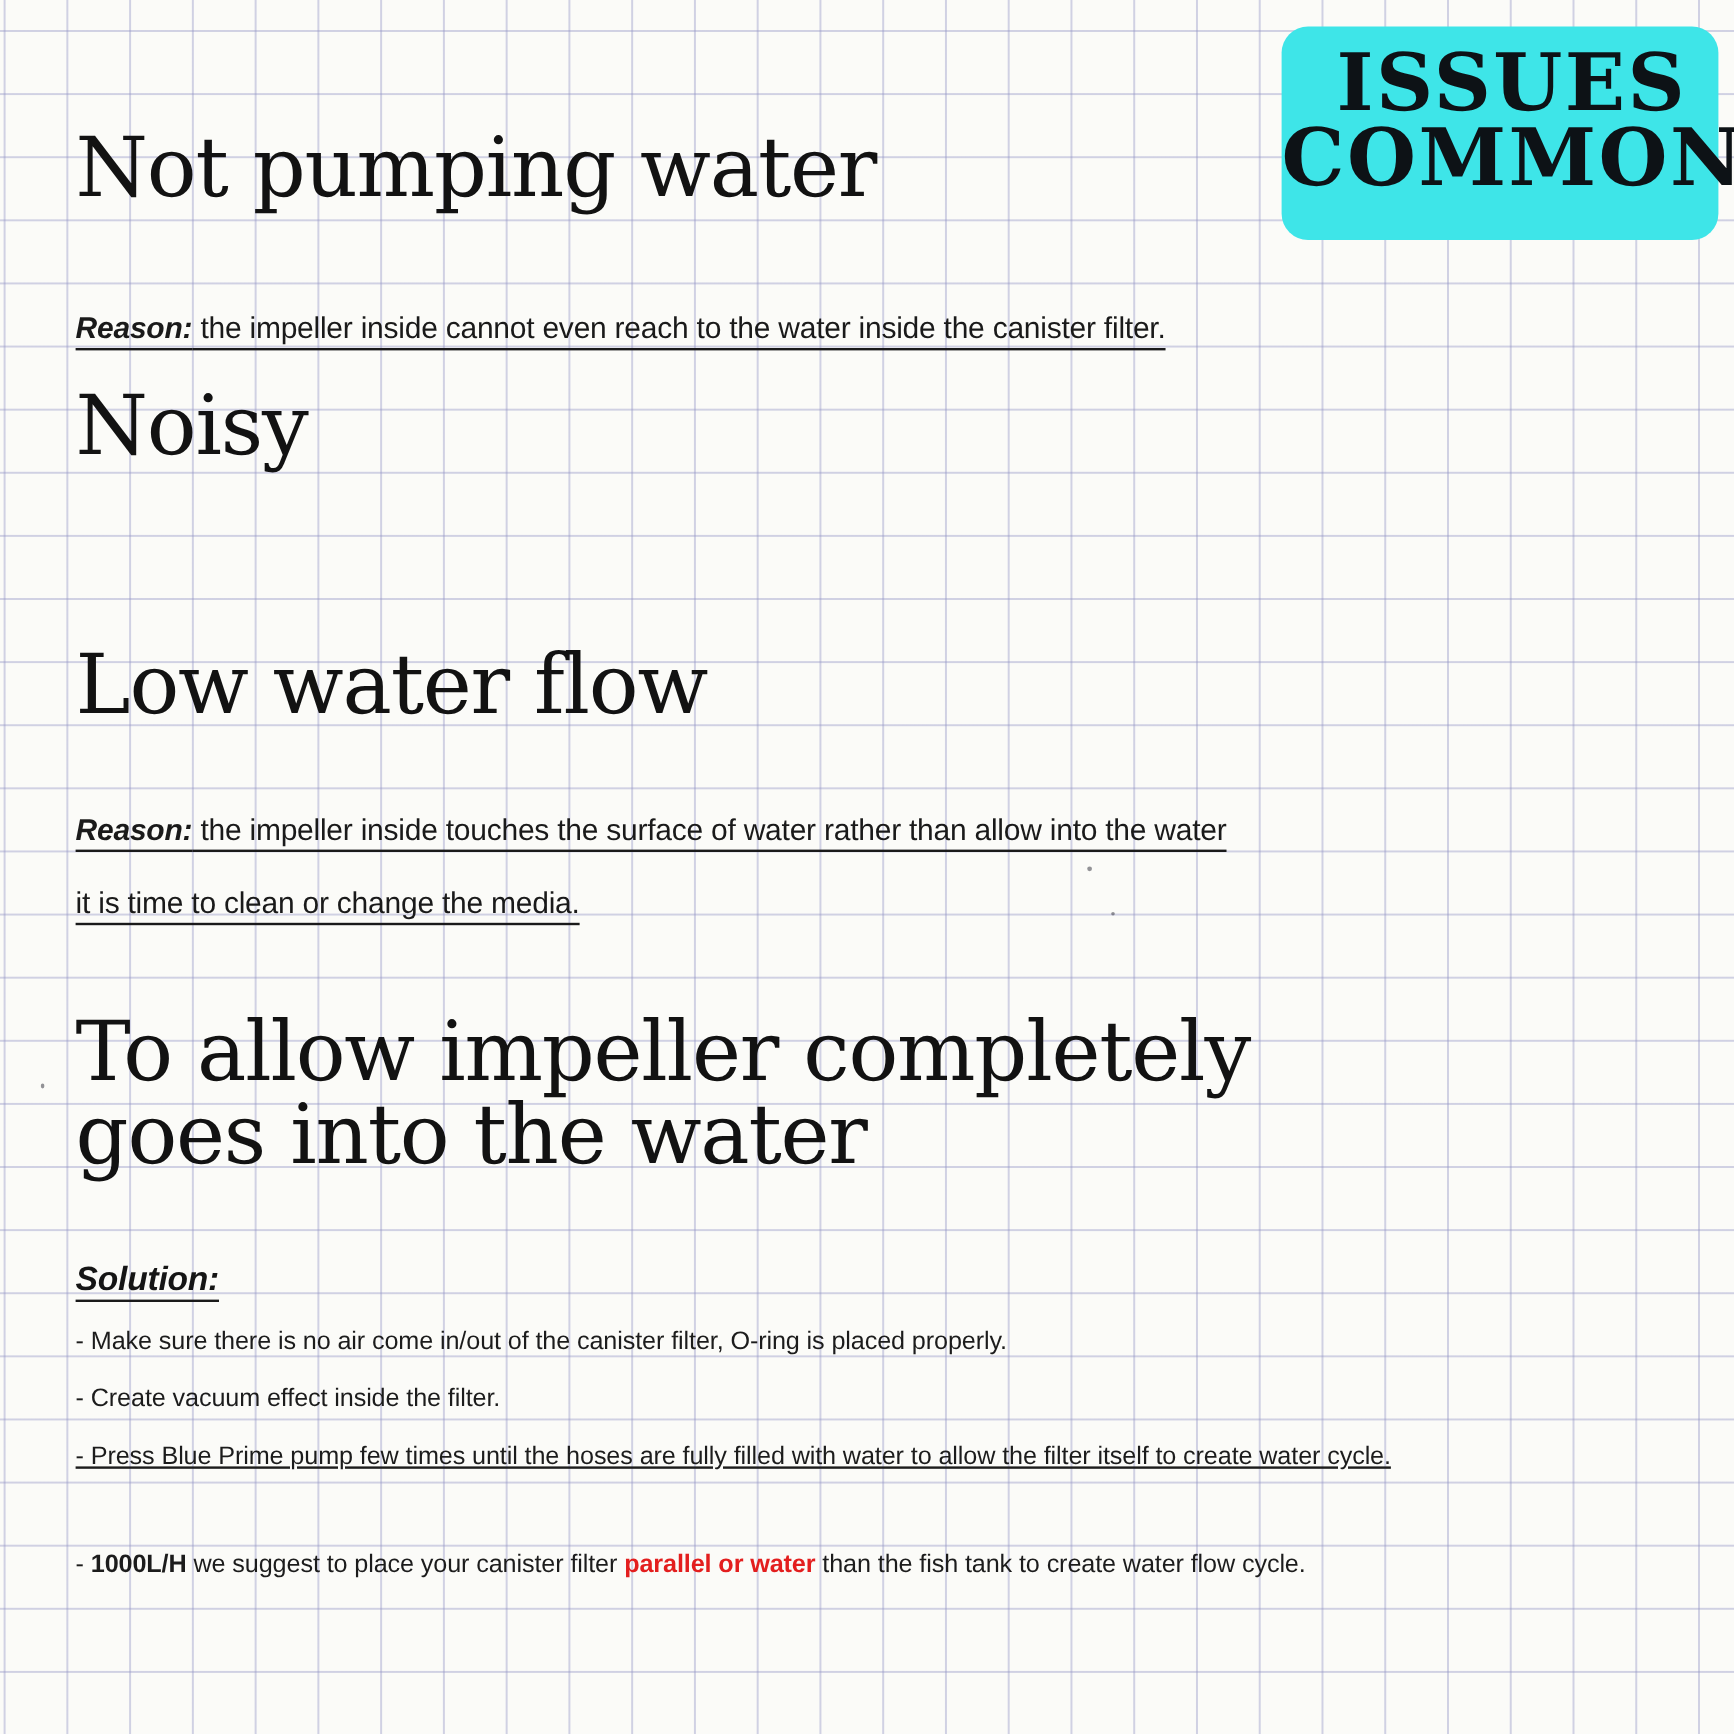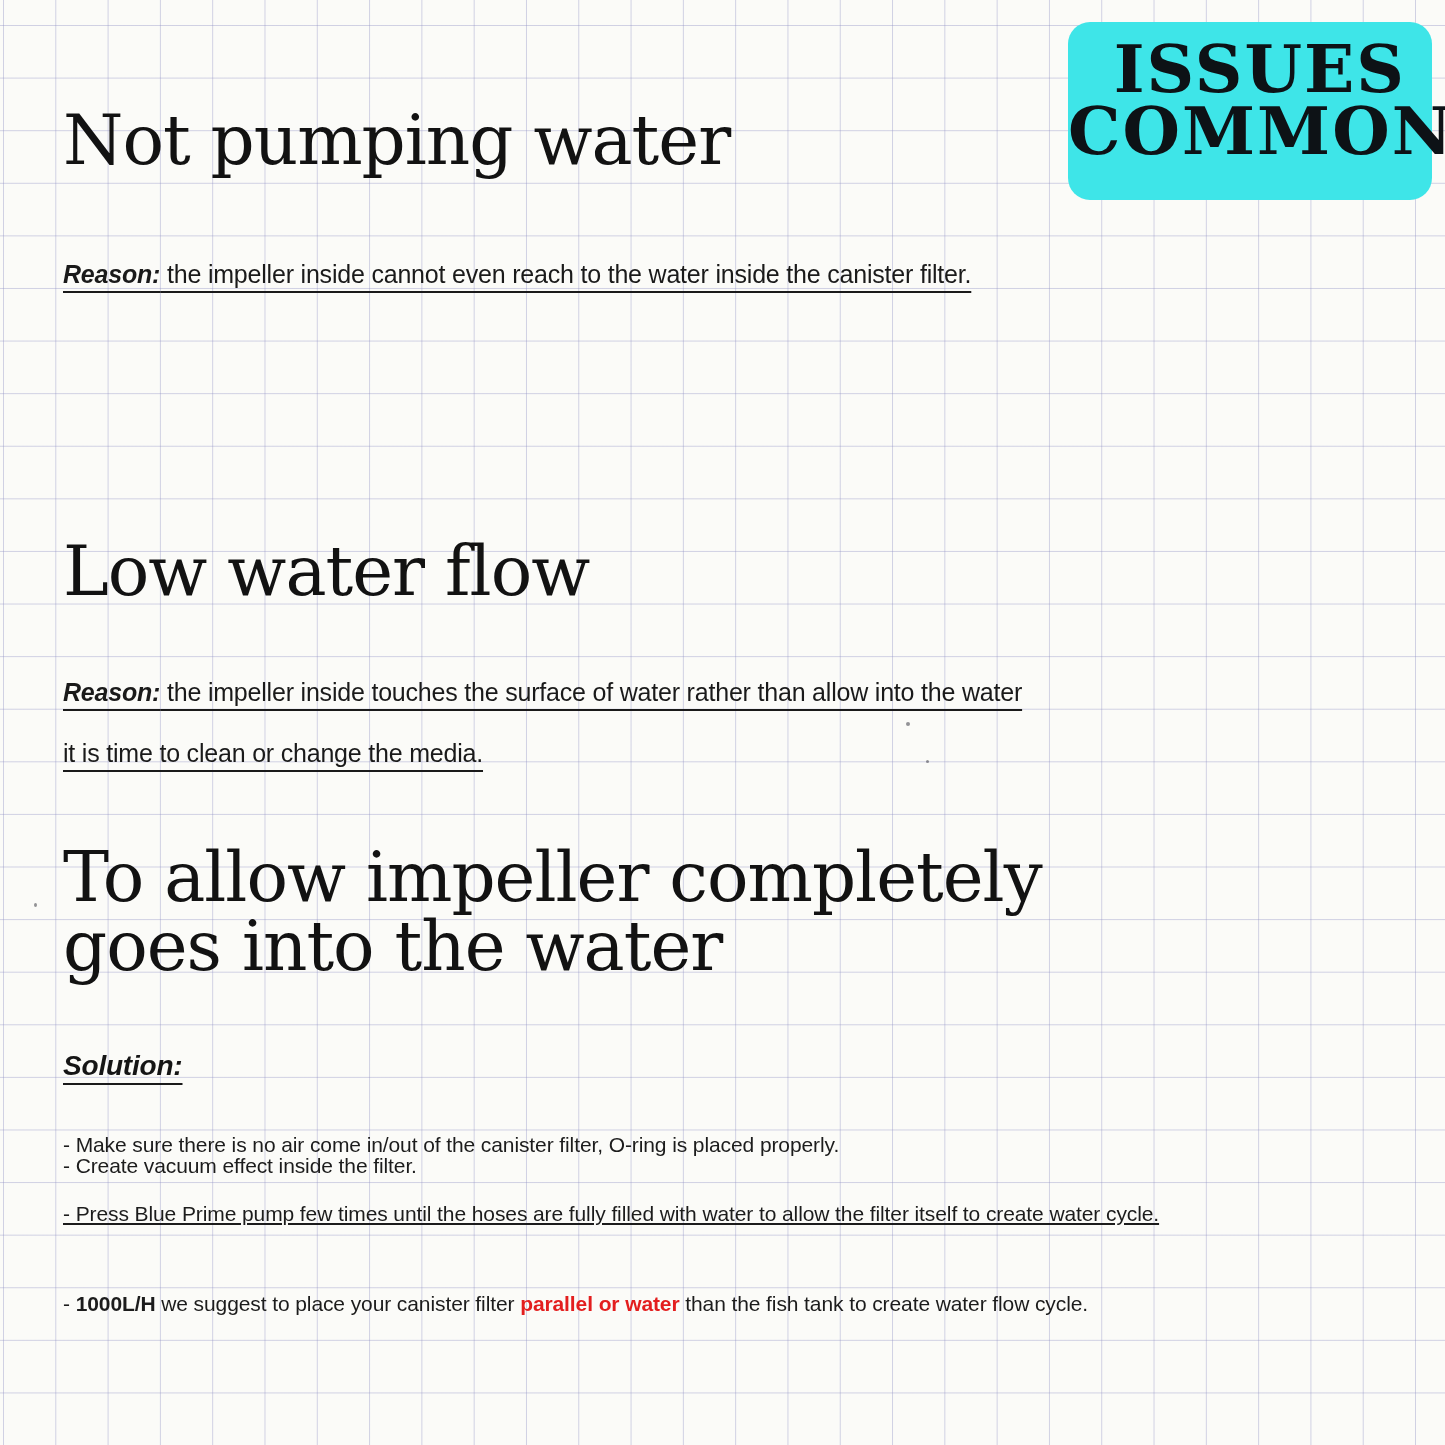--- a/index.html
+++ b/index.html
@@ -67,21 +67,21 @@
   .solution-label{
     position:absolute;left:63px;top:1050px;
     font-size:28px;font-weight:700;font-style:italic;letter-spacing:-.2px;
     color:#151515;
   }
 
   .bullet{
     position:absolute;left:63px;font-size:21px;letter-spacing:-.1px;
     color:#1c1c1c;white-space:nowrap;
   }
-  .bullet.b1{top:1106px;margin-top:27px;}
+  .bullet.b1{top:1106px;}
   .bullet.b2{top:1154px;}
   .bullet.b3{top:1202px;text-decoration:underline;}
   .bullet.b4{top:1292px;}
   .bold{font-weight:700;}
   .hl{font-weight:700;}
 </style>
 </head>
 <body>
 
 <div class="page">
@@ -89,20 +89,21 @@
   <div class="badge" style="background-color: rgb(62, 229, 232); color: rgb(13, 18, 22);">
     <div>ISSUES</div>
     <div>COMMON</div>
   </div>
 
   <h1 class="h1 p1">Not pumping water</h1>
   <div class="reason r1">
     <span class="u"><span class="lbl">Reason:</span><span> the impeller inside cannot even reach to the water inside the canister filter.</span></span>
   </div>
 
+  <h1 class="h1 p2">Noisy</h1>
 
   <h1 class="h1 p3">Low water flow</h1>
   <div class="reason r3a">
     <span class="u"><span class="lbl">Reason:</span><span> the impeller inside touches the surface of water rather than allow into the water</span></span>
   </div>
   <div class="reason r3b">
     <span class="u">it is time to clean or change the media.</span>
   </div>
 
   <h2 class="h2">

